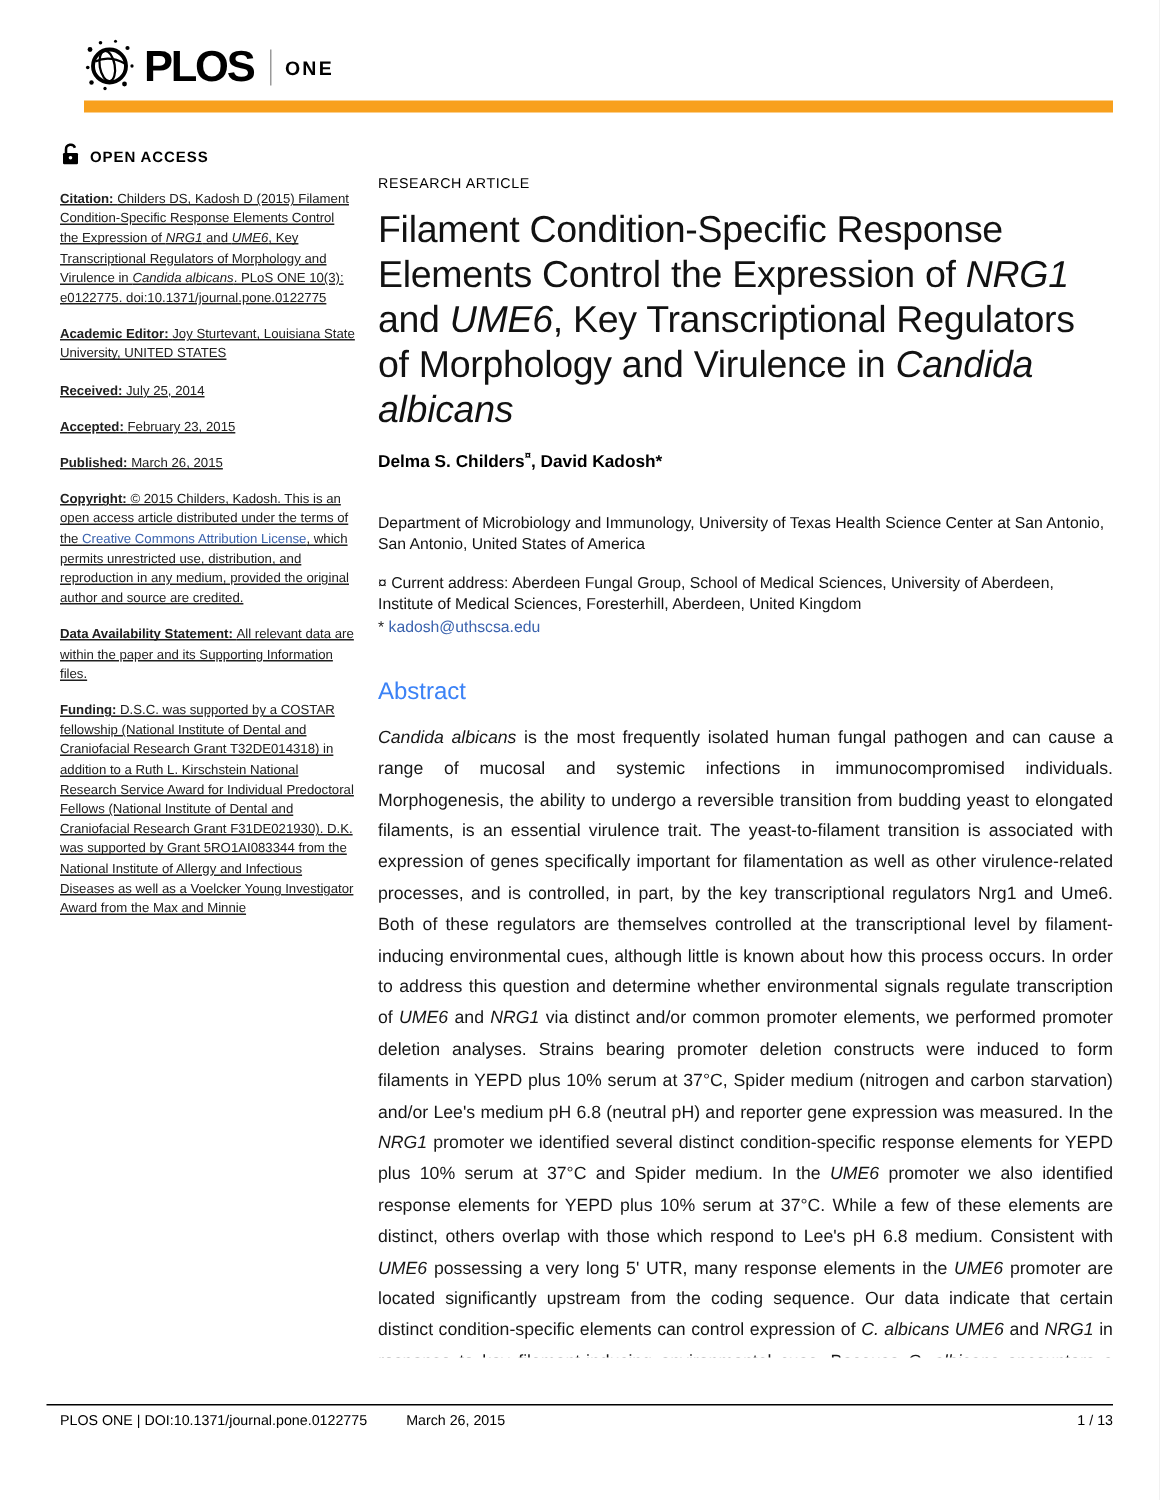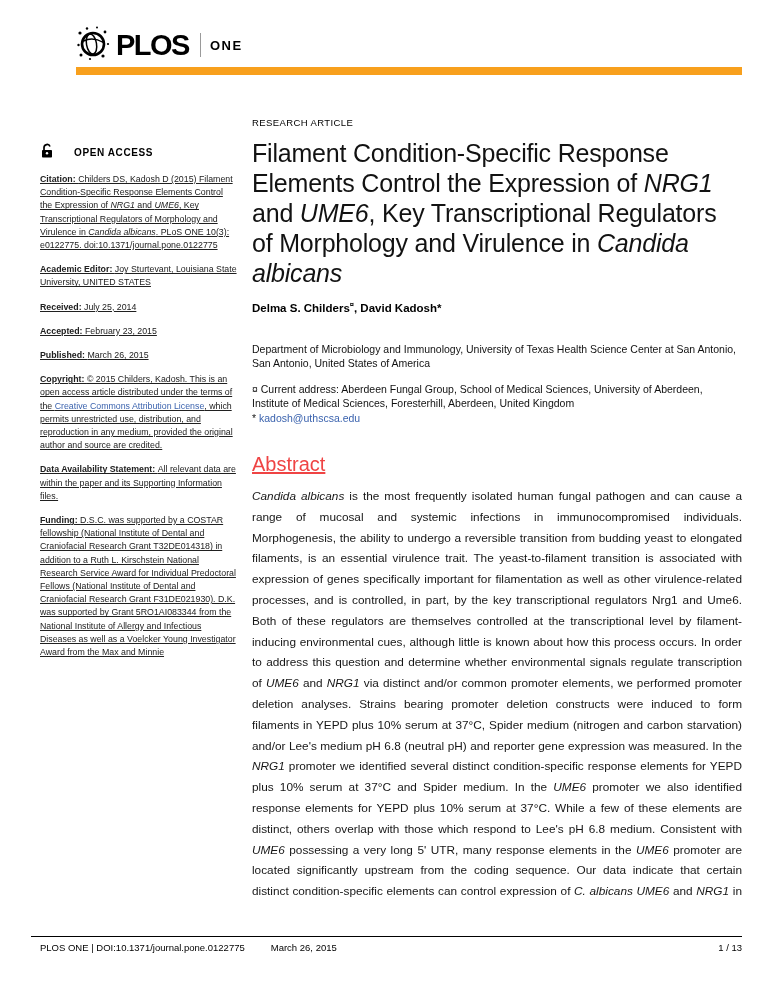--- a/index.html
+++ b/index.html
@@ -3,50 +3,50 @@
 <meta charset="utf-8">
 <style>
   html,body { margin:0; padding:0; background:#e8e8e8; }
   .page {
     position:relative; width:773px; height:1000px; margin:0 auto;
     background:#ffffff; overflow:hidden;
     font-family:"Liberation Sans", sans-serif; color:#1a1a1a;
     -webkit-font-smoothing:antialiased;
   }
   
-  .header { padding:26px 31px 0 40px;margin-left:36px; }
+  .header { padding:26px 31px 0 56px; }
   .logo-row { display:flex; align-items:center; height:38px; }
   .logo-globe { margin-right:6px; }
   .logo-plos { font-size:29px; font-weight:bold; letter-spacing:-1.5px; color:#000; line-height:1; }
   .logo-sep { width:1px; height:24px; background:#9a9a9a; margin:0 9px 0 11px; }
   .logo-one { font-size:13px; font-weight:bold; letter-spacing:1.5px; color:#000; }
   .orange-bar { height:8px; margin-top:3px; }
 
   
   .content { display:flex; padding:0 31px 0 40px; height:830px; overflow:hidden; }
   .sidebar { width:197px; margin-right:15px; flex:none; }
   .main { width:490px; flex:none; }
 
   
   .crossmark { margin-top:222px; width:110px; margin-left:6px; text-align:center; cursor:pointer; }
   .crossmark-title { font-size:12px; letter-spacing:0.2px; color:#000; margin-top:2px; font-weight:500; }
   .crossmark-sub { font-size:6.8px; font-weight:bold; margin-top:1px; }
-  .oa-header { display:flex; align-items:center; gap:20px; margin-top:68px; }
+  .oa-header { display:flex; align-items:center; gap:6px; margin-top:20px; }
   .oa-label { font-size:10px; font-weight:600; letter-spacing:0.6px; color:#000; }
   .side-block { font-size:8.8px; line-height:13.2px; color:#202020; margin-top:11px; text-align:left;text-decoration:underline; }
 
   
   .kicker { margin-top:42px; font-size:9.5px; letter-spacing:0.4px; color:#000; }
   .title { margin-top:10px; font-size:25px; line-height:30px; font-weight:500; color:#121212; letter-spacing:-0.2px; }
   .authors { margin-top:14px; font-size:11.5px; font-weight:bold; color:#000; }
   .authors sup { font-size:7.5px; }
   .affil { margin-top:28px; font-size:10.5px; line-height:14px; color:#111; }
   .address { margin-top:12px; font-size:10.5px; line-height:14px; color:#111; }
   .email-line { margin-top:2px; font-size:10.5px; line-height:13px; }
-  .abstract-h { margin-top:28px; font-size:20px; font-weight:400; color:#ef4444;text-decoration:underline; }
+  .abstract-h { margin-top:28px; font-size:16px; font-weight:400; color:#3b82f6; }
   .abstract-body { margin-top:10px; font-size:11.8px; line-height:20.8px; text-align:justify; color:#161616; }
 
   .link { text-decoration:none; cursor:pointer; }
 
   
   .footer { position:absolute; left:31px; right:31px; top:936px; }
   .footer-line { border-top:1.6px solid #000; }
   .footer-row { display:flex; justify-content:space-between; margin-top:5px; font-size:9.5px; color:#000; padding-left:9px; }
   .footer-date { margin-left:26px; }
   sup { line-height:0; }

